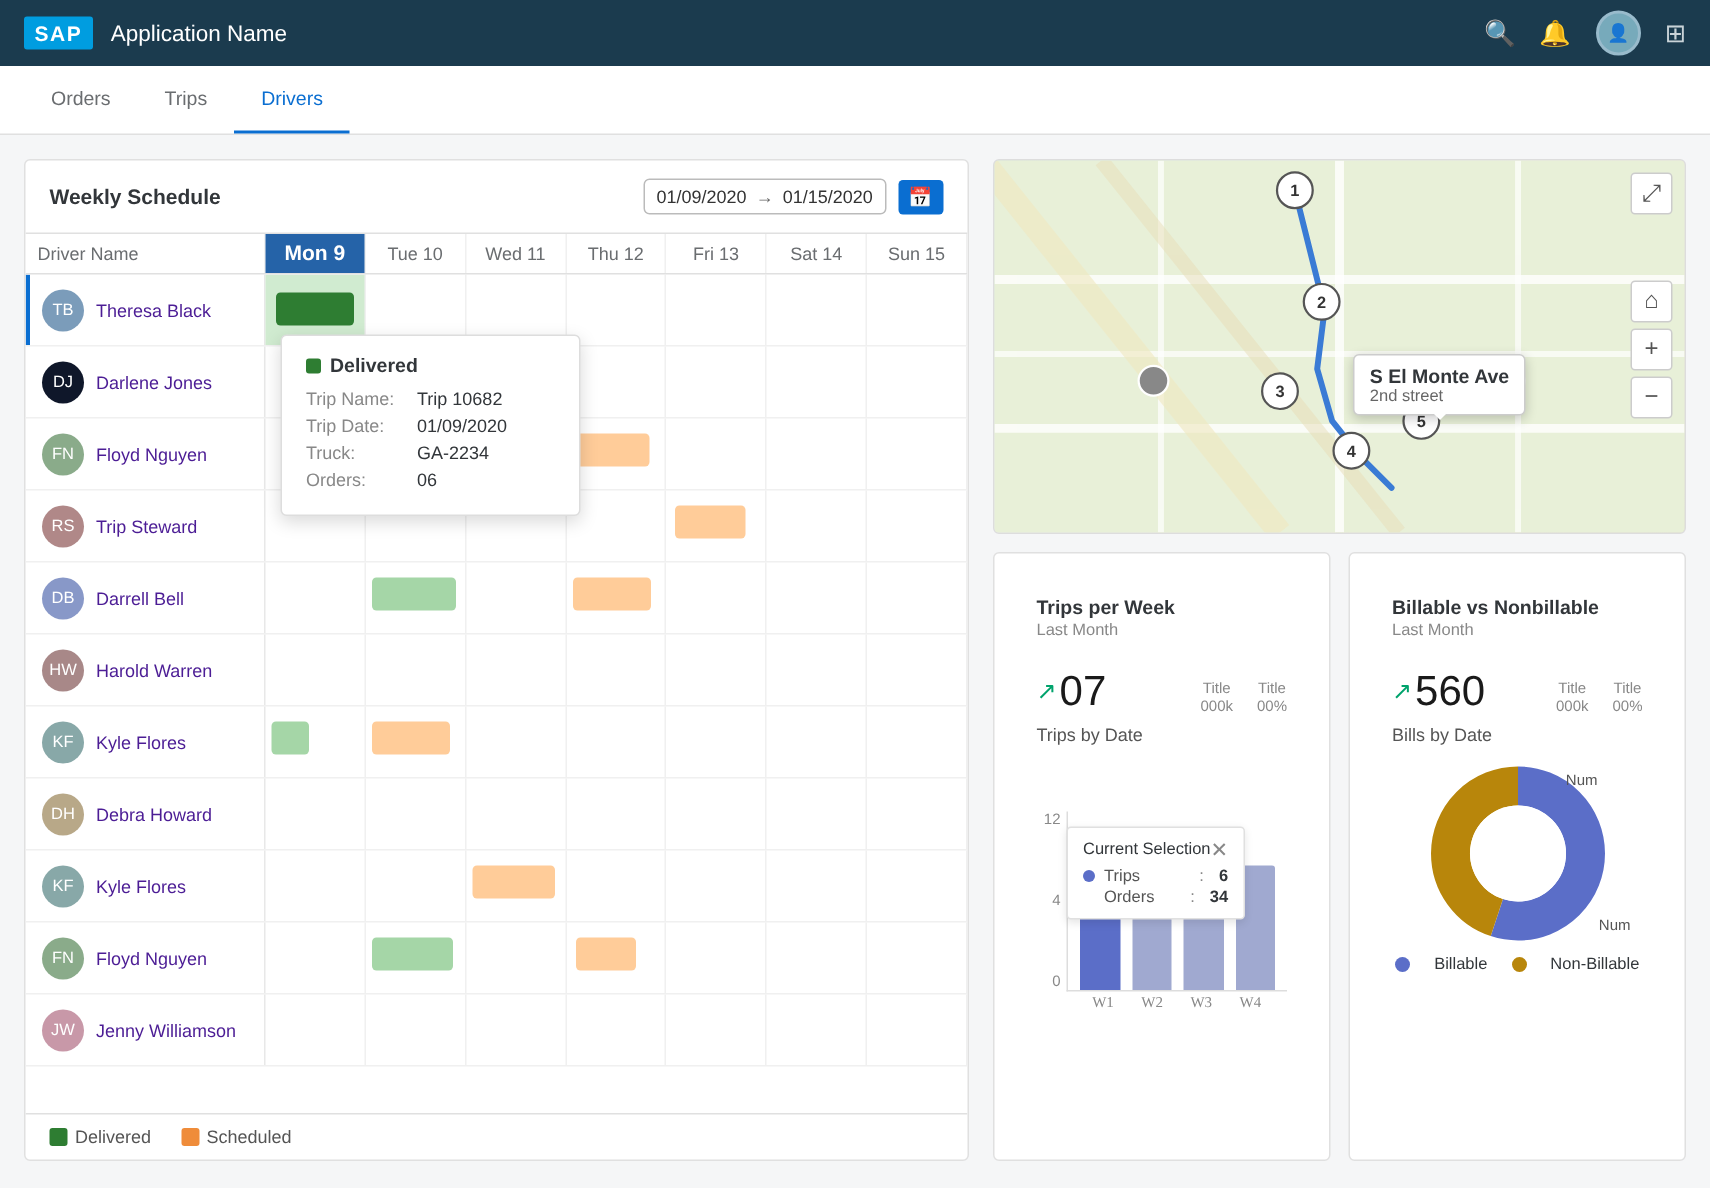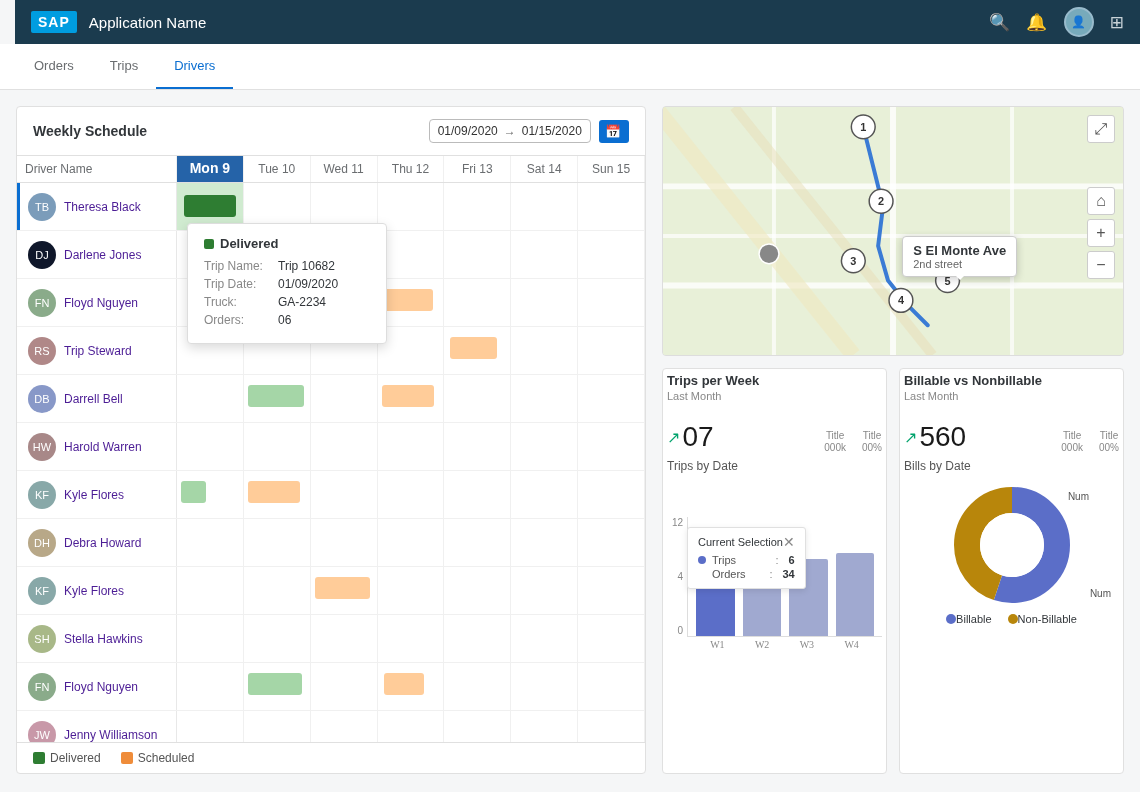--- a/index.html
+++ b/index.html
@@ -6,21 +6,20 @@
     body { font-family: '72', Arial, sans-serif; font-size: 13px; background: #f5f6f7; color: #32363a; }
 
     
     .header {
       background: #1b3b4e;
       height: 44px;
       display: flex;
       align-items: center;
       padding: 0 16px;
       gap: 12px;
-      margin-left: 15px;
     }
     .sap-logo {
       background: #009de0;
       color: white;
       font-weight: bold;
       font-size: 14px;
       padding: 3px 7px;
       border-radius: 2px;
       letter-spacing: 1px;
     }
@@ -286,21 +285,21 @@
     
     .stats-row {
       display: flex;
       gap: 12px;
       flex: 1;
     }
     .stat-card {
       background: white;
       border: 1px solid #e0e0e0;
       border-radius: 4px;
-      padding: 4px;
+      padding: 28px;
       flex: 1;
       display: flex;
       flex-direction: column;
     }
     .stat-title { font-size: 13px; font-weight: 600; margin-bottom: 2px; }
     .stat-subtitle { font-size: 11px; color: #888; margin-bottom: 19px; }
     .stat-number-row {
       display: flex;
       align-items: flex-end;
       gap: 16px;
@@ -380,21 +379,21 @@
 
     
     .donut-container {
       display: flex;
       align-items: center;
       justify-content: center;
       padding: 8px 0;
       position: relative;
       flex: 1;
     }
-    .donut-legend-item { display: flex; align-items: center; gap: 0; }
+    .donut-legend-item { display: flex; align-items: center; gap: 16px; }
     .dl-dot { width: 10px; height: 10px; border-radius: 50%; }
     .dl-blue { background: #5b6ec8; }
     .dl-brown { background: #b8860b; }
 
     .map-bg {
       position: absolute;
       inset: 0;
       background:
         linear-gradient(135deg, #d4e8c2 0%, #e8f0d8 30%, #f0e8c8 60%, #e0d8b0 100%);
     }
@@ -618,33 +617,20 @@
         <div class="day-cell"></div>
         <div class="day-cell" style="padding-top:10px;">
           <div class="bar bar-light-orange" style="width:90%;margin-left:2px;"></div>
         </div>
         <div class="day-cell"></div>
         <div class="day-cell"></div>
         <div class="day-cell"></div>
         <div class="day-cell"></div>
       </div>
 
-      <div class="grid-row">
-        <div class="driver-cell">
-          <div class="driver-avatar av9">SH</div>
-          <span class="driver-name">Stella Hawkins</span>
-        </div>
-        <div class="day-cell"></div>
-        <div class="day-cell"></div>
-        <div class="day-cell"></div>
-        <div class="day-cell"></div>
-        <div class="day-cell"></div>
-        <div class="day-cell"></div>
-        <div class="day-cell"></div>
-      </div>
 
       <div class="grid-row">
         <div class="driver-cell">
           <div class="driver-avatar av3">FN</div>
           <span class="driver-name">Floyd Nguyen</span>
         </div>
         <div class="day-cell"></div>
         <div class="day-cell" style="padding-top:10px;">
           <div class="bar bar-light-green" style="width:88%;margin-left:2px;"></div>
         </div>

